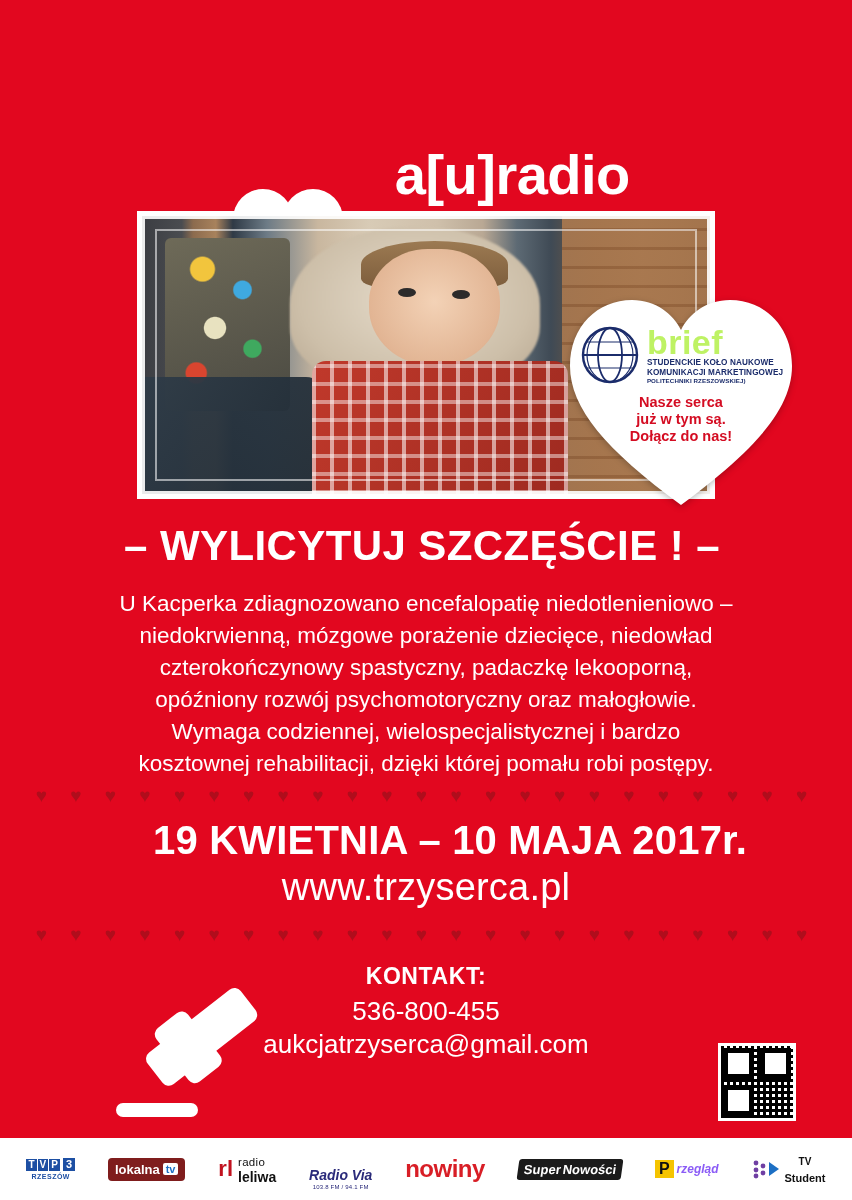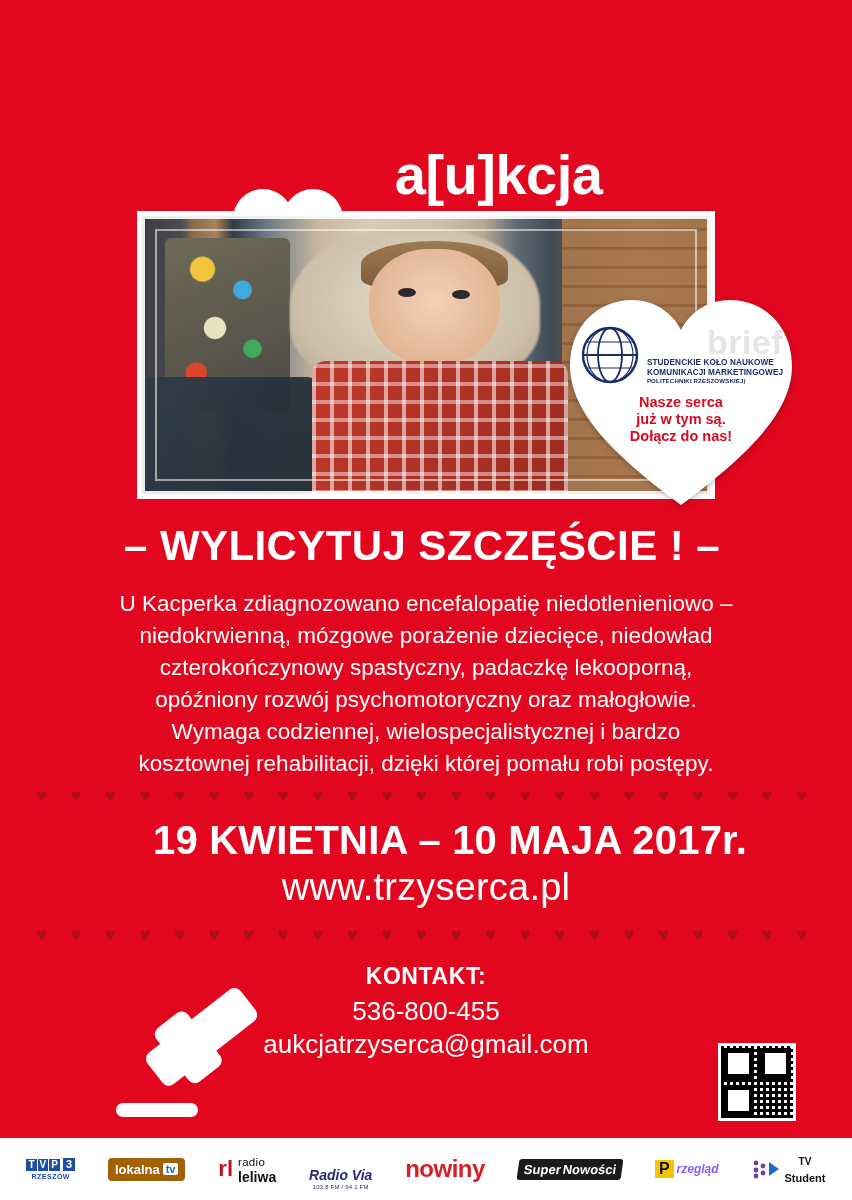--- a/index.html
+++ b/index.html
@@ -168,22 +168,21 @@
     display: flex; align-items: center; justify-content: center; gap: 6px;
   }
   .globe {
     width: 62px; height: 62px; flex: none;
   }
   .brief-text {
     text-align: left;
   }
   .brief-word {
     font-size: 34px; font-weight: bold; letter-spacing: .5px; line-height: .95;
-    color: #e5e5e5;
-    text-align: right;
+    color: #bef264;
   }
   .brief-sub1 {
     font-size: 8.2px; font-weight: bold; color: #1b2c6b; line-height: 1.18; letter-spacing: .1px;
   }
   .brief-sub2 {
     font-size: 6.2px; font-weight: bold; color: #1b2c6b; letter-spacing: .1px;
   }
   .heart-slogan {
     margin-top: 8px;
     font-size: 14.5px;
@@ -306,21 +305,21 @@
     padding: 1px 2px;
   }
   .sp-tvp .n {
     background: #1d4fa3; color: #fff; font-size: 11px; font-weight: bold;
     padding: 1px 3px; margin-left: 2px;
   }
   .sp-tvp .city { font-size: 7px; color: #1d4fa3; font-weight: bold; margin-top: 2px; letter-spacing: .5px; }
 
   .sp-lokalna {
     display: flex; align-items: center; gap: 3px;
-    background: #a16207; padding: 4px 7px; border-radius: 4px;
+    background: #7f1d1d; padding: 4px 7px; border-radius: 4px;
   }
   .sp-lokalna .w { color: #fff; font-size: 13px; font-weight: bold; }
   .sp-lokalna .tv { background:#fff; color:#1c6fc4; font-size: 11px; font-weight: bold; padding: 0 3px; border-radius: 2px; }
 
   .sp-leliwa { display: flex; align-items: center; gap: 5px; }
   .sp-leliwa .mark { color: #c1121f; font-size: 22px; font-weight: bold; line-height: .9; }
   .sp-leliwa .tx { line-height: 1.02; }
   .sp-leliwa .r1 { font-size: 11.5px; color: #111; letter-spacing: .3px; }
   .sp-leliwa .r2 { font-size: 14px; color: #111; font-weight: bold; }
 
@@ -371,21 +370,21 @@
           <path d="M44 54 h30 v10 h-20 v12 h18 v10 h-18 v12 h20 v10 h-30 z"></path>
           <path d="M86 50 l44 34 -44 34 z"></path>
           <rect x="78" y="46" width="10" height="76" rx="4"></rect>
         </g>
         <g fill="#ffffff">
           <path d="M96 66 l26 18 -26 18 z"></path>
         </g>
       </svg>
     </div>
     <div class="logo-title">
-      <div>a[u]kcja</div>
+      <div>a[u]radio</div>
       <div>trzy serca</div>
     </div>
   </div>
 
   <div class="photo-wrap">
     <div class="photo">
       <div class="bg"></div>
       <div class="wall"></div>
       <div class="toys"></div>
       <div class="chair"></div>

